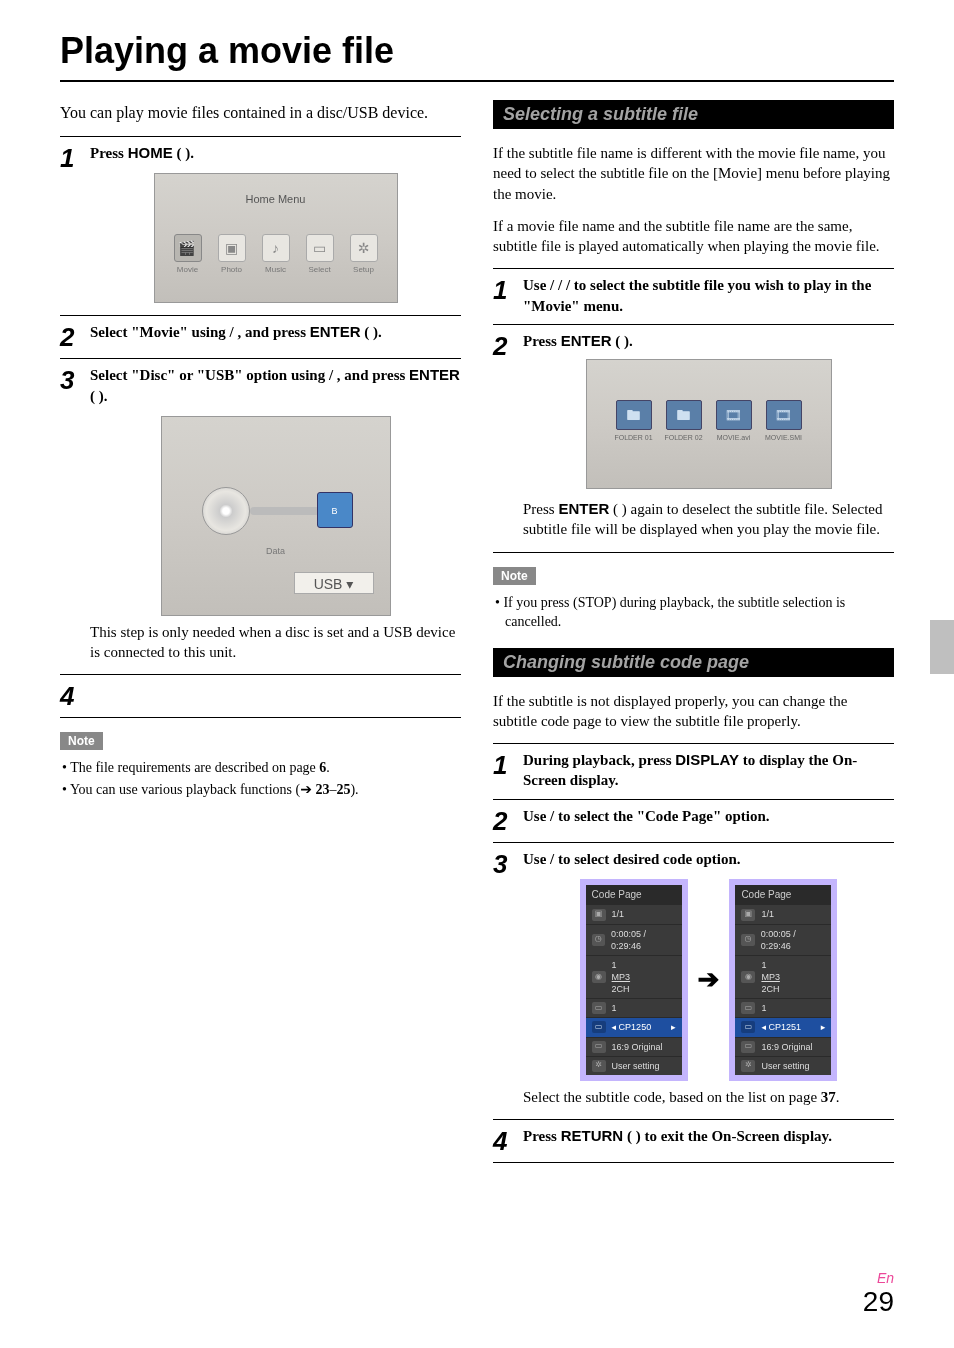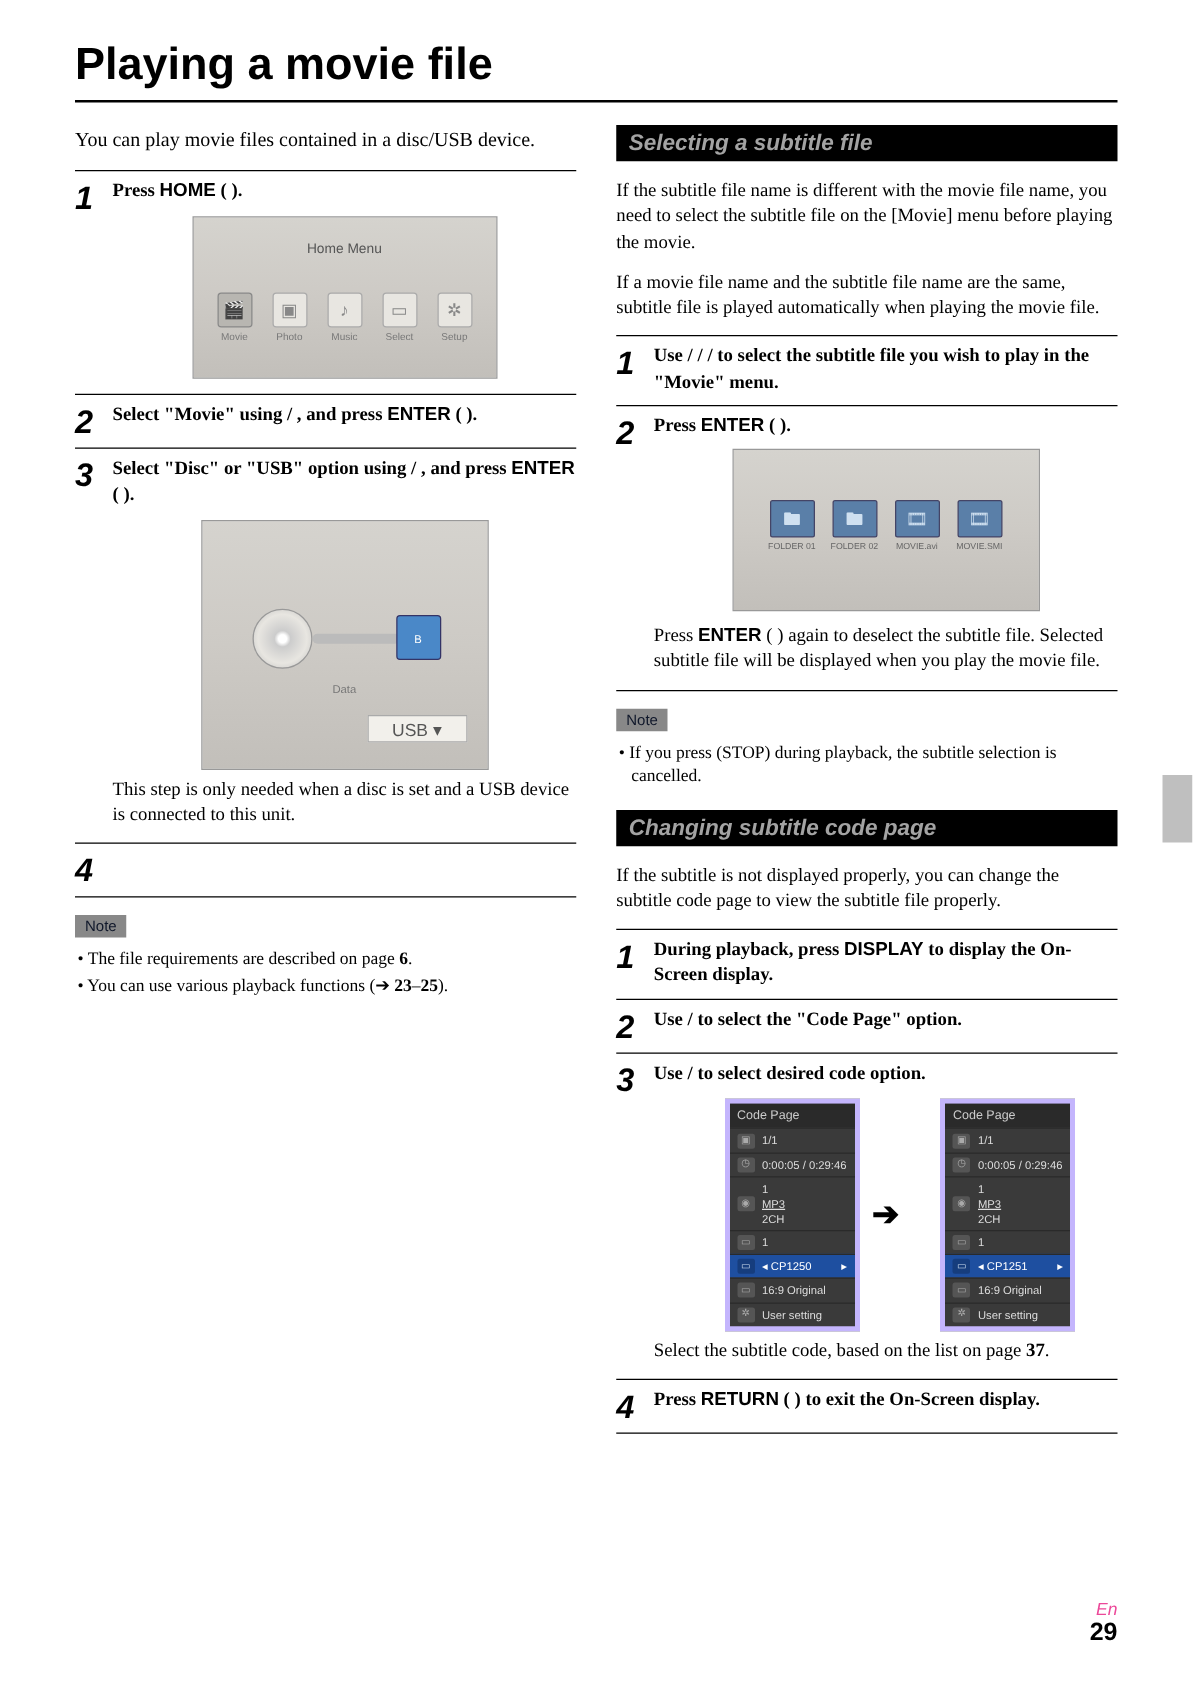--- a/index.html
+++ b/index.html
@@ -102,41 +102,41 @@
   }
   .ss-sub .tile{
     width:42px; text-align:center; font-family:Arial; font-size:7px; color:#666;
   }
   .ss-sub .tile .b{
     width:36px; height:30px; margin:0 auto 3px;
     background:#5a7fa8; border:1px solid #446; border-radius:2px;
     display:flex; align-items:center; justify-content:center; color:#cfe0f0; font-size:14px;
   }
   .note-label{
-    display:inline-block; background:#888; color:#0f172a;
-    font-family:Arial,sans-serif; font-weight:normal; font-size:12px;
+    display:inline-block; background:#888; color:#ffffff;
+    font-family:Arial,sans-serif; font-weight:bold; font-size:12px;
     padding:2px 8px; margin:14px 0 6px 0;
   }
   .note-list{ font-size:14px; line-height:1.4; padding-left:2px;}
   .note-list li{ list-style:none; text-indent:-10px; padding-left:10px; margin:2px 0;}
   .note-list li::before{ content:"• "; }
   .section-bar{
     background:#000; color:#a3a3a3; font-family:Arial,sans-serif;
     font-weight:bold; font-style:italic; font-size:18px;
     padding:4px 10px; margin-bottom:14px;
   }
   .para{ font-size:15px; line-height:1.35; margin:10px 0 12px;}
   .post-img{ font-size:15px; line-height:1.35; margin:10px 0 4px 0;}
   .code-panels{
     display:flex; align-items:center; justify-content:center; gap:10px;
     margin:10px 0 6px 0;
   }
   .code-panel{
-    width:108px; background:#3a3a3a; border:4px solid #c4b5fd;
-    font-family:Arial,sans-serif; font-size:9px; color:#ddd;margin-left:23px;
+    width:108px; background:#3a3a3a; border:6px solid #c4b5fd;
+    font-family:Arial,sans-serif; font-size:9px; color:#ddd;
   }
   .code-panel .hdr{
     background:#2a2a2a; padding:3px 6px; color:#ccc; font-size:10px;
   }
   .cp-row{
     display:flex; align-items:center; gap:6px; padding:3px 6px;
     border-top:1px solid #2a2a2a;
   }
   .cp-row .ic{
     width:14px; height:12px; background:#555; border-radius:2px;
@@ -145,21 +145,21 @@
   .cp-row.hl{ background:#1e4fa0; color:#fff;}
   .cp-row.hl .ic{ background:#163d7d; color:#cde;}
   .arrow-between{
     font-size:26px; color:#000; font-weight:bold;
   }
   .page-footer{
     position:absolute; bottom:30px; right:60px; text-align:right;
     font-family:Arial,sans-serif;
   }
   .page-footer .lang{ font-size:14px; color:#ec4899; display:block; font-style:italic;}
-  .page-footer .num{ font-size:20px; font-weight:bold; color:#000;}
+  .page-footer .num{ font-size:28px; font-weight:normal; color:#000;}
   .thumb-tab{
     position:absolute; right:0; top:620px; width:24px; height:54px; background:#bfbfbf;
   }
   .sub-followup{ font-size:15px; line-height:1.35; margin:6px 0 4px 0;}
 </style>
 </head>
 <body>
 
 <div class="thumb-tab"></div>
 

